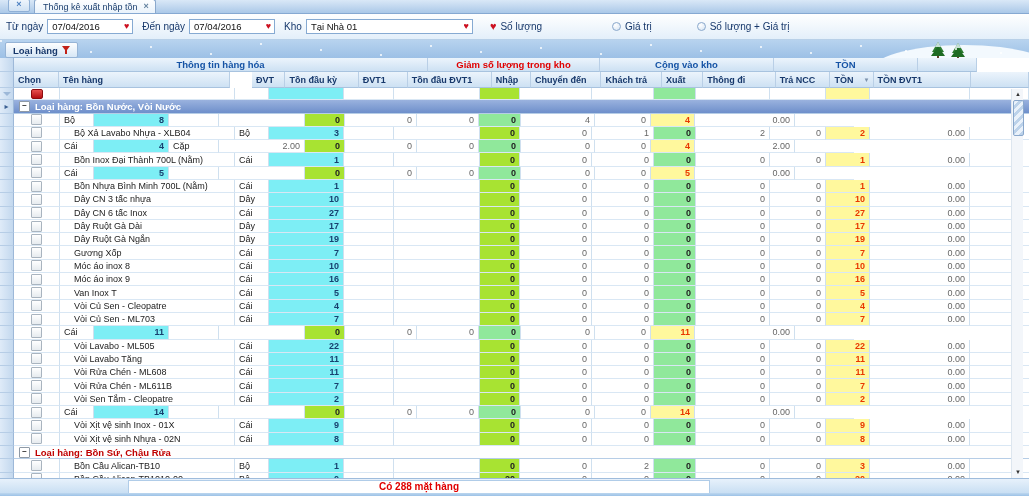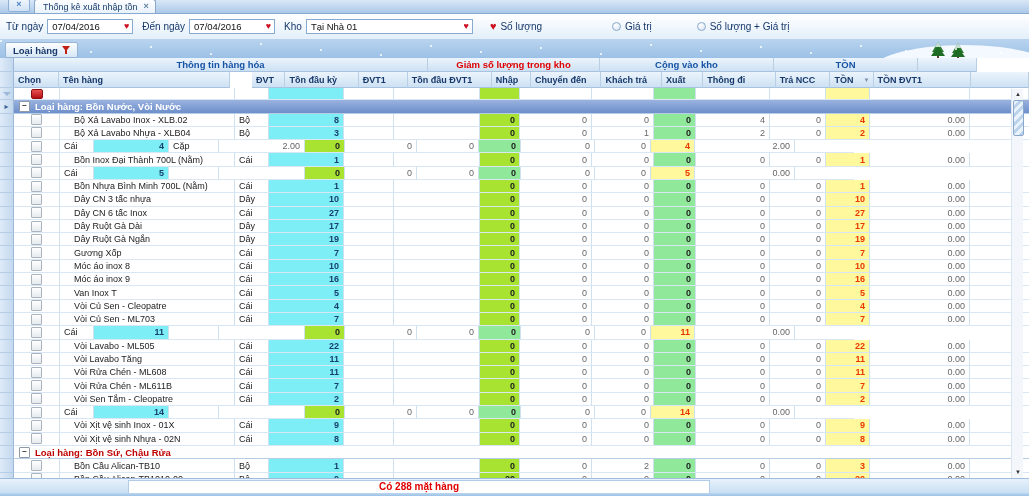--- a/index.html
+++ b/index.html
@@ -278,21 +278,20 @@
           <div class="grp-bar grp-blue">
             <div class="colbox">−</div>
             <div>Loại hàng: Bồn Nước, Vòi Nước</div>
           </div>
         </div>
         <div class="grow drow">
           <div class="ind"></div>
           <div class="cell c-chon" style="width: 46px; justify-content: center;">
             <div class="cbx"></div>
           </div>
-          <div class="cell c-name" style="width: 175px;">Bộ Xả Lavabo Inox - XLB.02</div>
           <div class="cell c-dvt" style="width: 34px;">Bộ</div>
           <div class="cell c-tdk" style="width: 75px;">8</div>
           <div class="cell c-dvt1" style="width: 50px;"></div>
           <div class="cell c-tddvt1" style="width: 86px;"></div>
           <div class="cell c-nhap" style="width: 40px;">0</div>
           <div class="cell c-num" style="width: 72px;">0</div>
           <div class="cell c-num" style="width: 62px;">0</div>
           <div class="cell c-xuat" style="width: 42px;">0</div>
           <div class="cell c-num" style="width: 74px;">4</div>
           <div class="cell c-num" style="width: 56px;">0</div>

